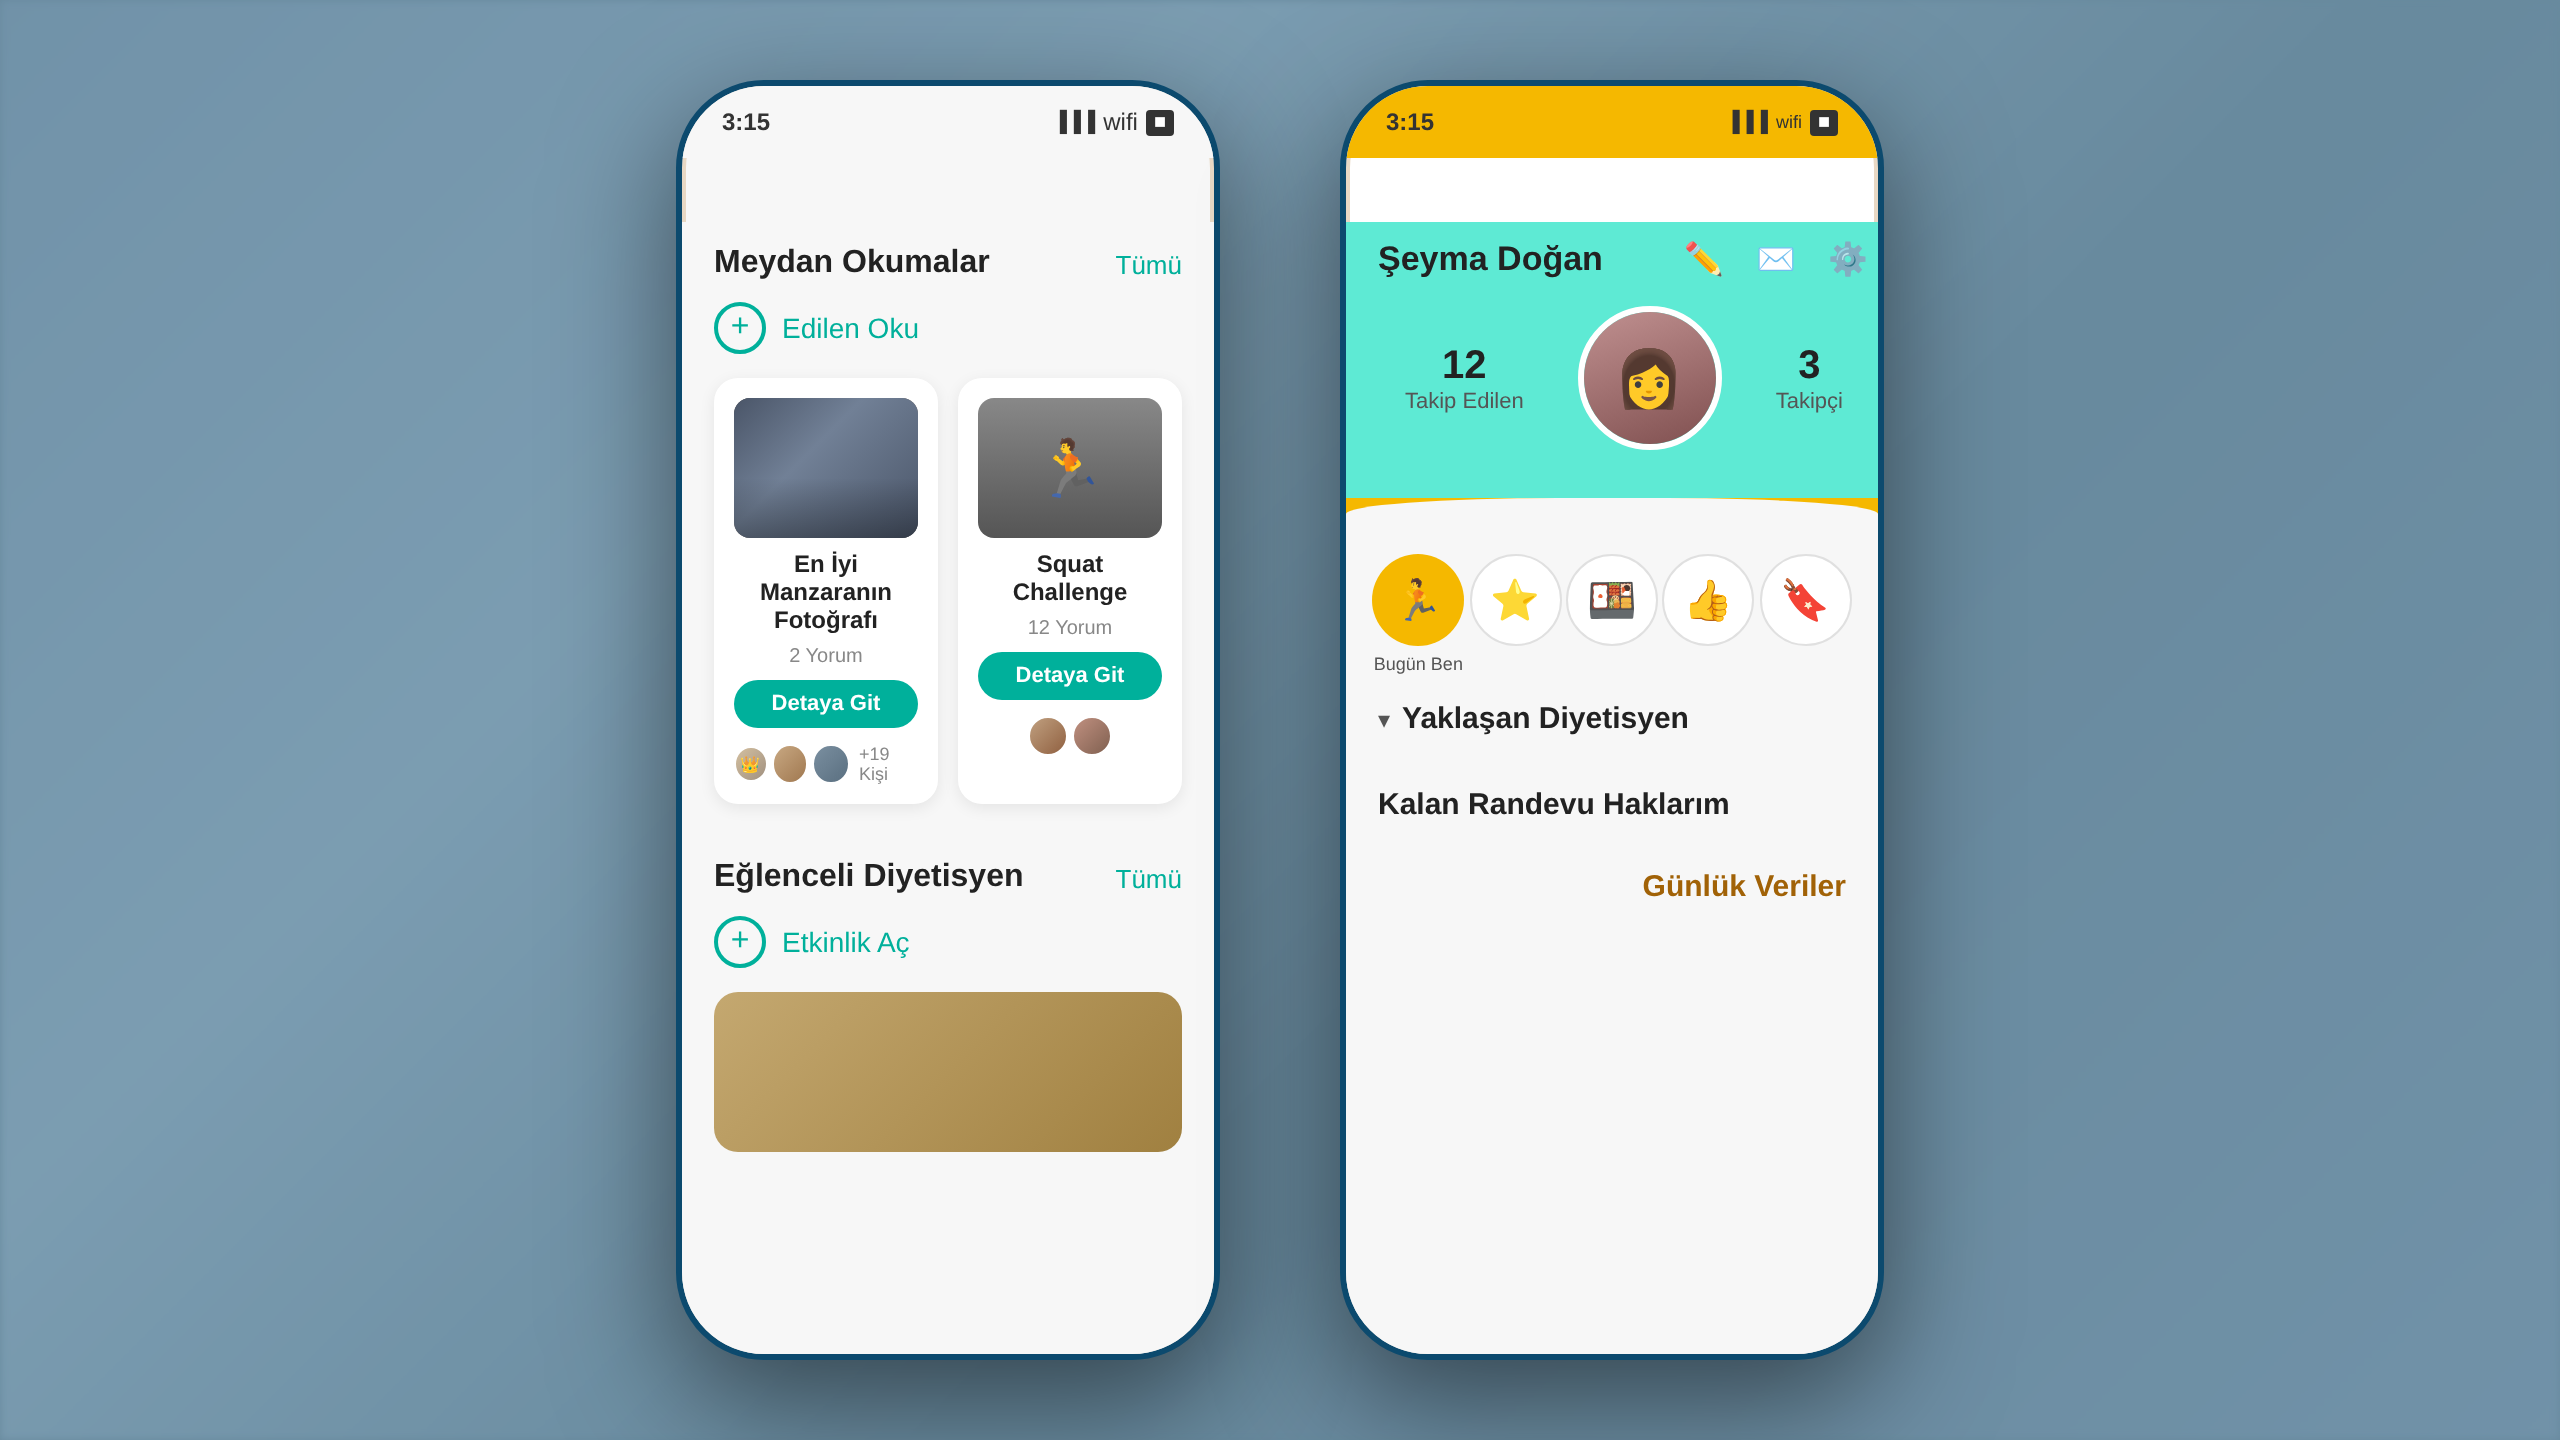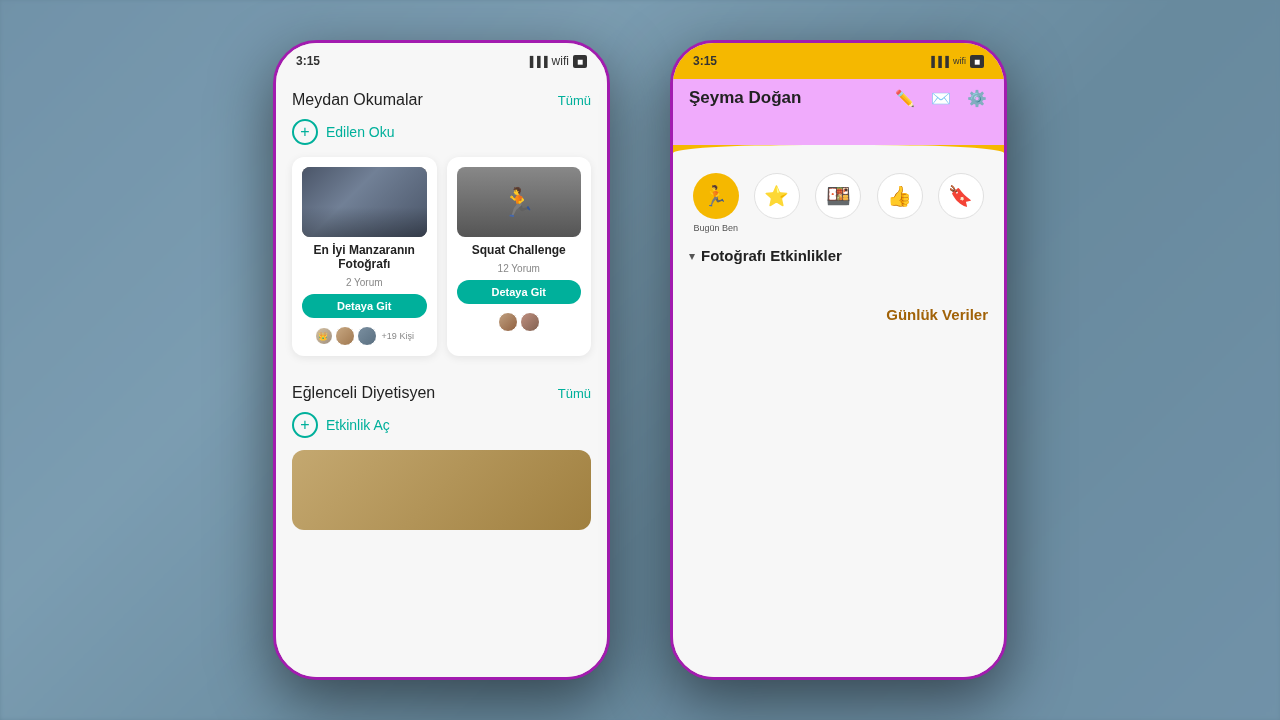--- a/index.html
+++ b/index.html
@@ -30,30 +30,31 @@
       display: flex;
       justify-content: center;
       align-items: center;
       gap: 60px;
       z-index: 2;
       padding: 20px;
     }
 
     
     .phone {
-      width: 337px;
+      width: 272px;
       height: 640px;
       background: #f5f0eb;
       border-radius: 44px;
-      border: 3px solid #a21caf;
+      border: 3px solid #0c4a6e;
       box-shadow: 0 20px 60px rgba(0,0,0,0.5), inset 0 0 0 2px #e8d8c4;
       position: relative;
       overflow: hidden;
       display: flex;
       flex-direction: column;
+      gap: 32px;
     }
     .phone-notch-bar {
       height: 36px;
       background: inherit;
       display: flex;
       align-items: center;
       justify-content: space-between;
       padding: 0 20px;
       position: relative;
       flex-shrink: 0;
@@ -109,21 +110,21 @@
 
     
     .section-header {
       display: flex;
       justify-content: space-between;
       align-items: center;
       margin: 12px 0 10px 0;
     }
     .section-title {
       font-size: 16px;
-      font-weight: 400;
+      font-weight: 700;
       color: #222;
     }
     .section-link {
       font-size: 13px;
       color: #00b09b;
       font-weight: 500;
     }
     .add-row {
       display: flex;
       align-items: center;
@@ -248,22 +249,22 @@
     }
 
     
     .right-screen {
       flex: 1;
       overflow: hidden;
       display: flex;
       flex-direction: column;
     }
     .profile-header {
-      background: #f0abfc;
-      padding: 8px 16px 24px 16px;
+      background: #5eead4;
+      padding: 8px 4px 24px 16px;
     }
     .profile-top-row {
       display: flex;
       justify-content: space-between;
       align-items: center;
       margin-bottom: 12px;
     }
     .profile-name {
       font-size: 17px;
       font-weight: 700;
@@ -570,20 +571,33 @@
       <div class="profile-header">
         <div class="profile-top-row">
           <span class="profile-name">Şeyma Doğan</span>
           <div class="profile-icons">
             <span class="icon-btn">✏️</span>
             <span class="icon-btn">✉️</span>
             <span class="icon-btn">⚙️</span>
           </div>
         </div>
 
+        <div class="profile-stats">
+          <div class="stat-group">
+            <div class="stat-num">12</div>
+            <div class="stat-label">Takip Edilen</div>
+          </div>
+          <div class="profile-avatar">
+            <div class="profile-avatar-inner">👩</div>
+          </div>
+          <div class="stat-group">
+            <div class="stat-num">3</div>
+            <div class="stat-label">Takipçi</div>
+          </div>
+        </div>
       </div>
 
       <div style="background:#f5b800;position:relative;flex-shrink:0;">
         <div style="height:20px;background:#f7f7f7;border-radius:40% 40% 0 0;margin-top:0;"></div>
       </div>
 
       <div class="badges-row">
         <div class="badge-item">
           <div class="badge-circle badge-circle-active">🏃</div>
           <span class="badge-label">Bugün Ben</span>
@@ -604,25 +618,26 @@
           <div class="badge-circle badge-circle-inactive">🔖</div>
           <span class="badge-label"></span>
         </div>
       </div>
 
       <div class="profile-body">
 
         <div class="profile-section">
           <div class="section-title-row">
             <span class="chevron-icon">▾</span>
-            <span class="yaklaşan-title">Fotoğrafı Etkinlikler</span>
+            <span class="yaklaşan-title">Yaklaşan Diyetisyen</span>
           </div>
         </div>
 
         <div class="kalan-section">
+          <div class="kalan-title">Kalan Randevu Haklarım</div>
           <div class="kalan-cards">
           </div>
         </div>
 
         <div class="gunluk-section">
           <div class="gunluk-title">Günlük Veriler</div>
         </div>
       </div>
     </div>
   </div>

